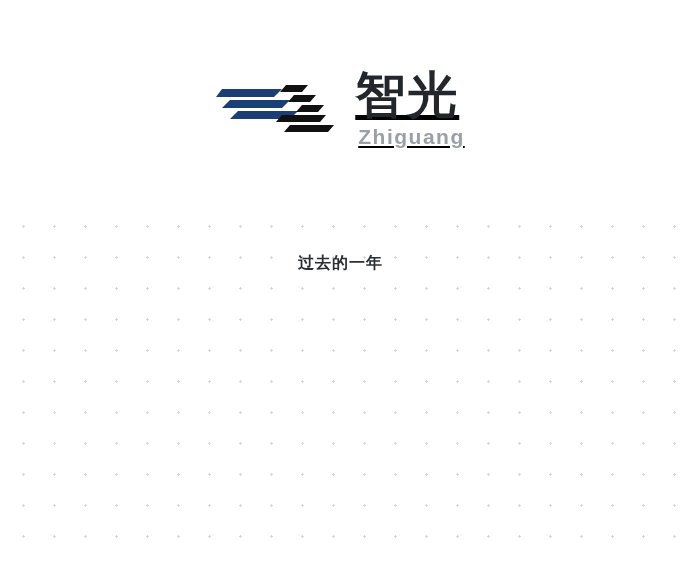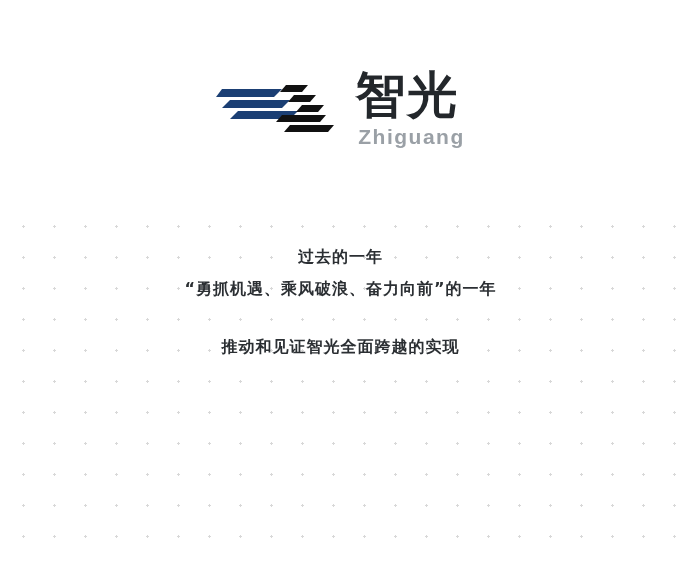--- a/index.html
+++ b/index.html
@@ -23,20 +23,21 @@
   
   .logo-area {
     position: absolute;
     left: 0;
     top: 0;
     width: 681px;
     height: 205px;
     display: flex;
     align-items: center;
     justify-content: center;
+    text-decoration: underline;
   }
   .logo-inner {
     display: flex;
     align-items: center;
     gap: 14px;
     transform: translateY(6px);
   }
   .mark {
     width: 125px;
     height: 68px;
@@ -74,27 +75,27 @@
     height: 352px;
     background-image: radial-gradient(#d8d8d8 1px, transparent 1.2px);
     background-size: 31px 31px;
     background-position: 8px 6px;
   }
 
   
   .text-block {
     position: absolute;
     left: 0;
-    top: 199px;
+    top: 205px;
     width: 681px;
     height: 352px;
     display: flex;
     flex-direction: column;
     align-items: center;
-    justify-content: flex-start;
+    justify-content: space-between;
     padding-top: 42px;
     box-sizing: border-box;
   }
   .line {
     font-family: "DejaVu Sans", sans-serif;
     font-size: 16px;
     font-weight: 600;
     color: #2b2f33;
     line-height: 32px;
     letter-spacing: 1px;
@@ -129,18 +130,16 @@
         <div class="cn">智光</div>
         <div class="en">Zhiguang</div>
       </div>
     </div>
   </div>
 
   <div class="dot-band"></div>
 
   <div class="text-block">
     <div class="line">过去的一年</div>
-    <div class="line">“勇抓机遇、乘风破浪、奋力向前”的一年</div>
     <div class="spacer"></div>
-    <div class="line">推动和见证智光全面跨越的实现</div>
   </div>
 
 </div>
 
 </body></html>

